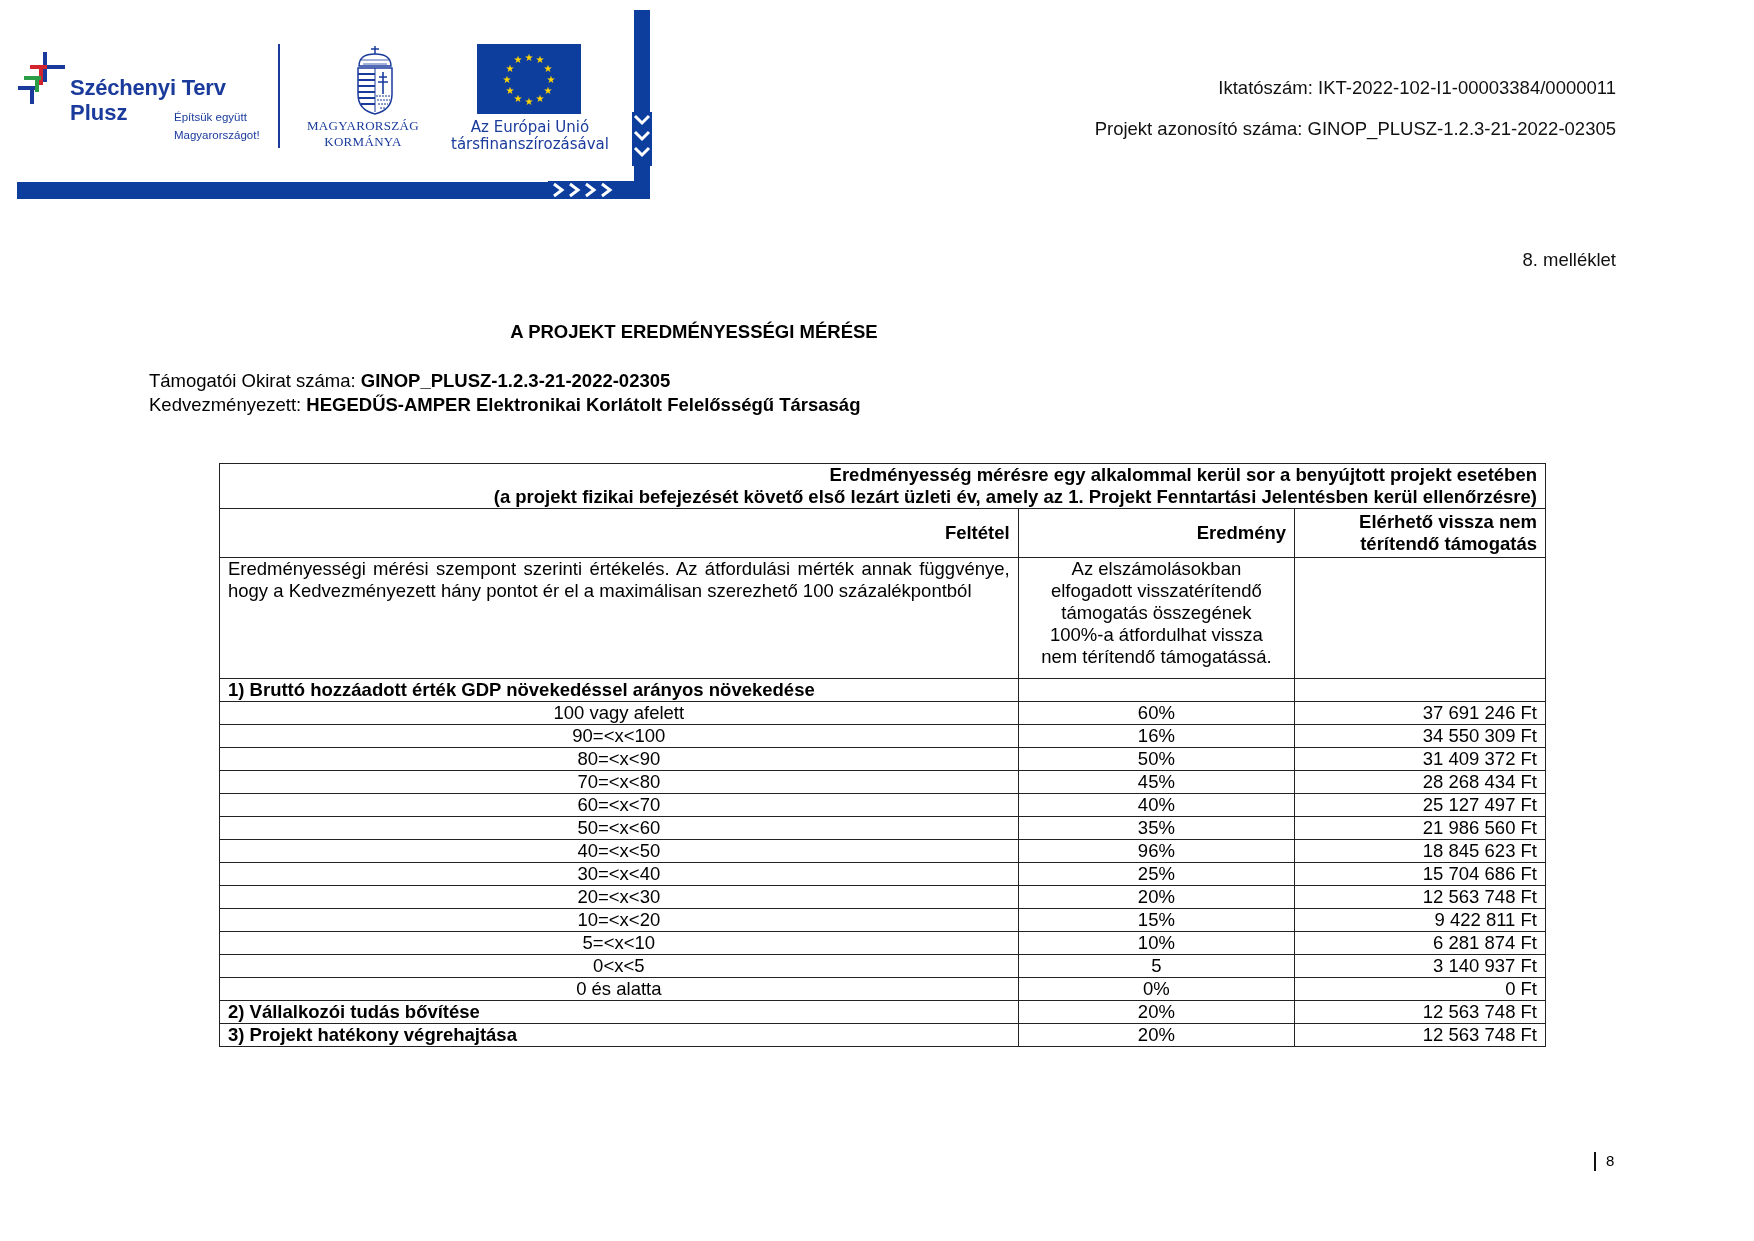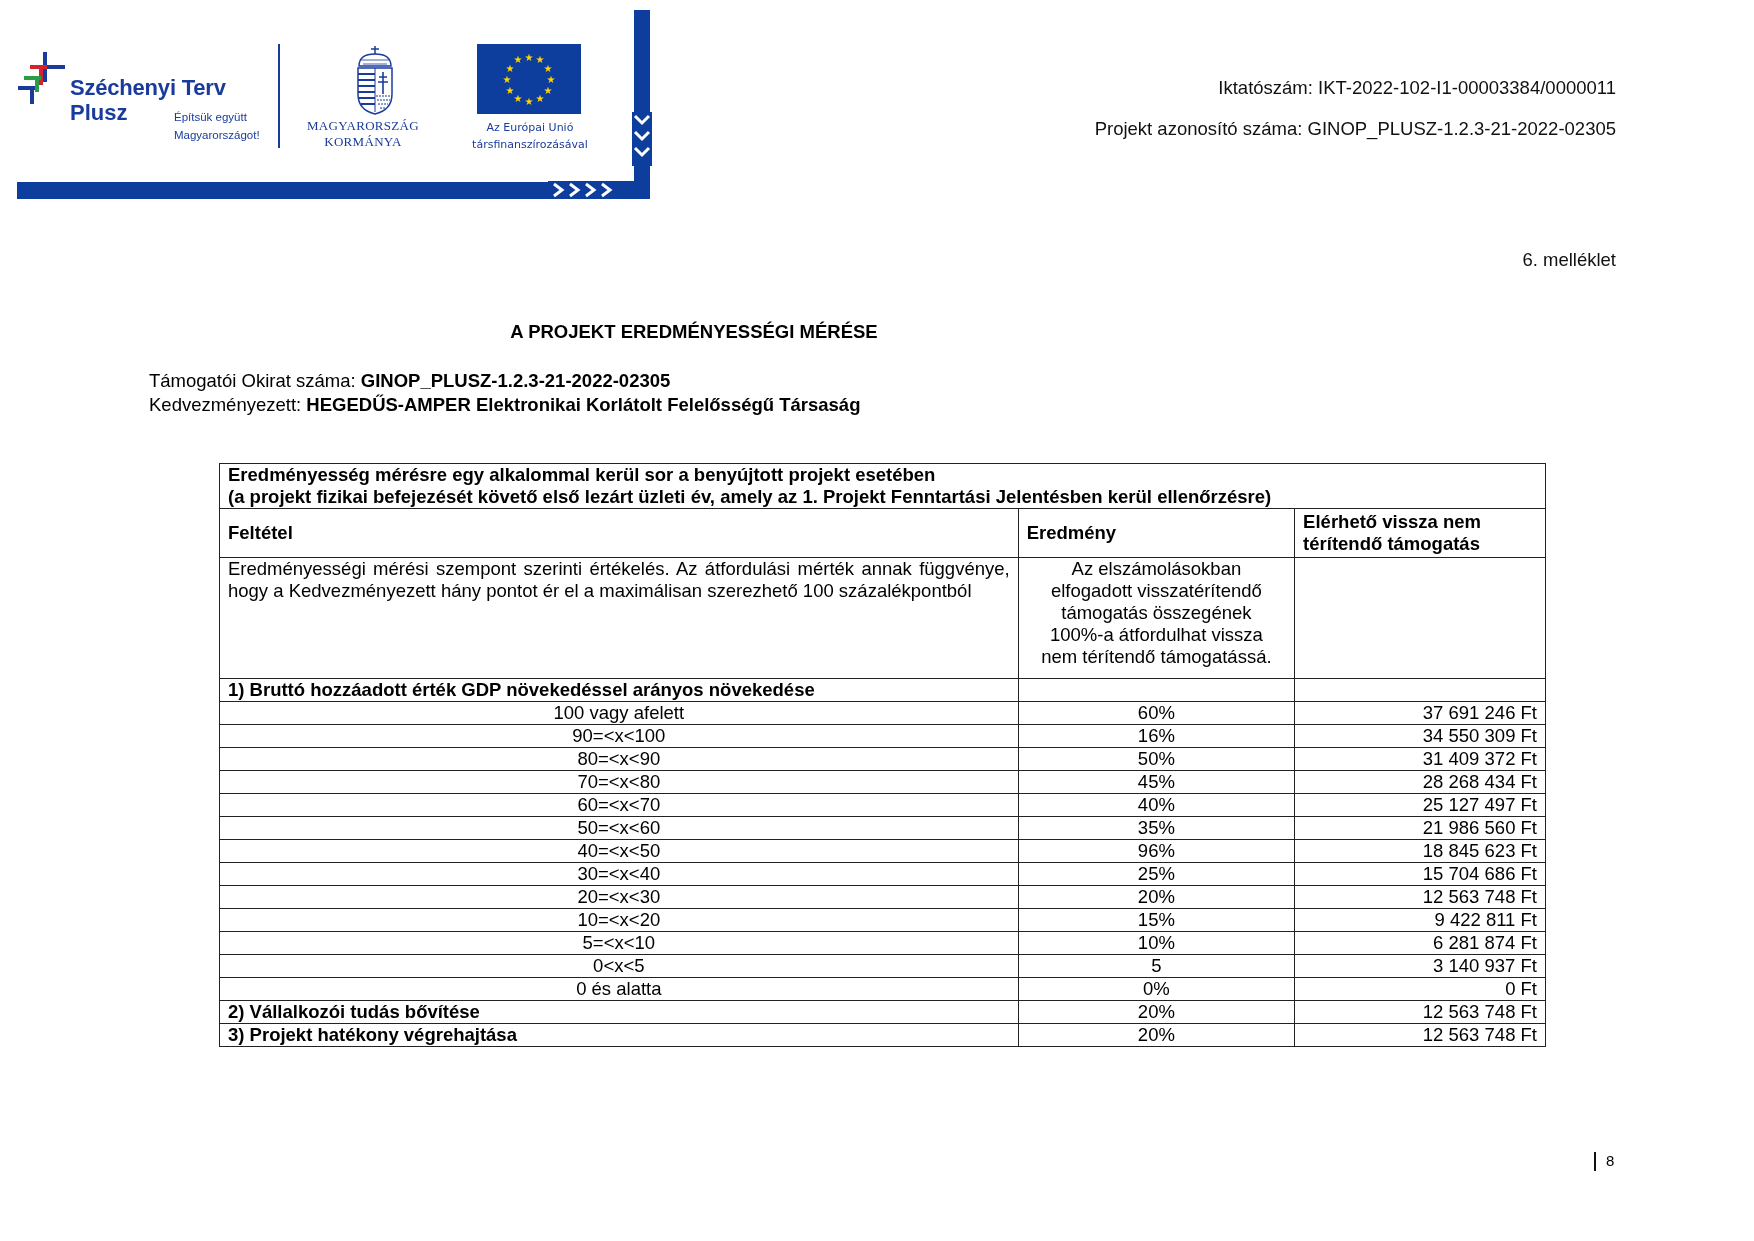--- a/index.html
+++ b/index.html
@@ -19,21 +19,21 @@
   .szt-tag { position: absolute; left: 120px; top: 56px; font-size: 11.5px; color: #1a3b9c; line-height: 18px; white-space: nowrap; margin-left: 36px; }
 
   .logo-divider { position: absolute; left: 278px; top: 44px; width: 2px; height: 104px; background: #1a3b9c; }
 
   .mk-crest { position: absolute; left: 345px; top: 44px; width: 60px; height: 72px; }
   .mk-text { position: absolute; left: 288px; top: 118px; width: 150px; text-align: center;
              font-family: "Liberation Serif", serif; font-size: 13px; color: #1a3b9c; line-height: 16px; letter-spacing: 0.3px; }
 
   .eu-flag { position: absolute; left: 477px; top: 44px; width: 104px; height: 70px; background: #0d3e9e; }
   .eu-text { position: absolute; left: 450px; top: 119px; width: 160px; text-align: center;
-             font-family: "DejaVu Sans", sans-serif; font-size: 11px; color: #1a3b9c; line-height: 17px; }
+             font-family: "DejaVu Sans", sans-serif; font-size: 15px; color: #1a3b9c; line-height: 17px; }
 
   
   .ref { position: absolute; right: 138px; font-size: 18.5px; color: #111; white-space: nowrap; text-align: center; }
   .ref-1 { top: 77px; }
   .ref-2 { top: 118px; }
   .annex { position: absolute; right: 138px; top: 249px; font-size: 18.5px; color: #111; }
 
   
   .doc-title { position: absolute; left: 0; width: 1388px; top: 321px; text-align: center;
                font-size: 18.5px; font-weight: bold; }
@@ -42,21 +42,21 @@
   .meta-2 { top: 394px; }
   .meta b { font-weight: bold; }
 
   
   table.results { position: absolute; left: 219px; top: 463px; width: 1327px;
                   border-collapse: collapse; font-size: 18.5px; line-height: 22px; }
   table.results td, table.results th { border: 1.5px solid #222; padding: 0 8px; vertical-align: top; }
   .col-cond { width: 780px; }
   .col-res { width: 270px; }
   .col-amt { width: 245px; }
-  th { font-weight: bold; text-align: left; }
+  th { font-weight: bold; text-align: right; }
   .hdr-merged { padding: 1px 8px 1px 8px; }
   .hdr-col { vertical-align: middle !important; height: 48px; }
   .desc-cell { text-align: justify; height: 120px; }
   .res-desc { text-align: center; }
   .section td.cond { font-weight: bold; text-align: left; }
   .tier td.cond { text-align: center; }
   td.res { text-align: center; }
   td.amt { text-align: right; }
 
   
@@ -131,21 +131,21 @@
     <path d="M6 3 L14 9 L6 15 M22 3 L30 9 L22 15 M38 3 L46 9 L38 15 M54 3 L62 9 L54 15" stroke="#fff" stroke-width="3" fill="none"></path>
   </svg>
   <svg class="chev-v" style="top:112px;" width="20" height="54" viewBox="0 0 20 54">
     <rect x="0" y="0" width="20" height="54" fill="#0d3e9e"></rect>
     <path d="M3 4 L10 11 L17 4 M3 20 L10 27 L17 20 M3 36 L10 43 L17 36" stroke="#fff" stroke-width="3" fill="none"></path>
   </svg>
 </div>
 
 <div class="ref ref-1">Iktatószám: IKT-2022-102-I1-00003384/0000011</div>
 <div class="ref ref-2">Projekt azonosító száma: GINOP_PLUSZ-1.2.3-21-2022-02305</div>
-<div class="annex">6. melléklet</div>
+<div class="annex">8. melléklet</div>
 
 <div class="doc-title">A PROJEKT EREDMÉNYESSÉGI MÉRÉSE</div>
 <div class="meta meta-1">
   <span>Támogatói Okirat száma: </span><b>GINOP_PLUSZ-1.2.3-21-2022-02305</b>
 </div>
 <div class="meta meta-2">
   <span>Kedvezményezett: </span><b>HEGEDŰS-AMPER Elektronikai Korlátolt Felelősségű Társaság</b>
 </div>
 
 <table class="results">

